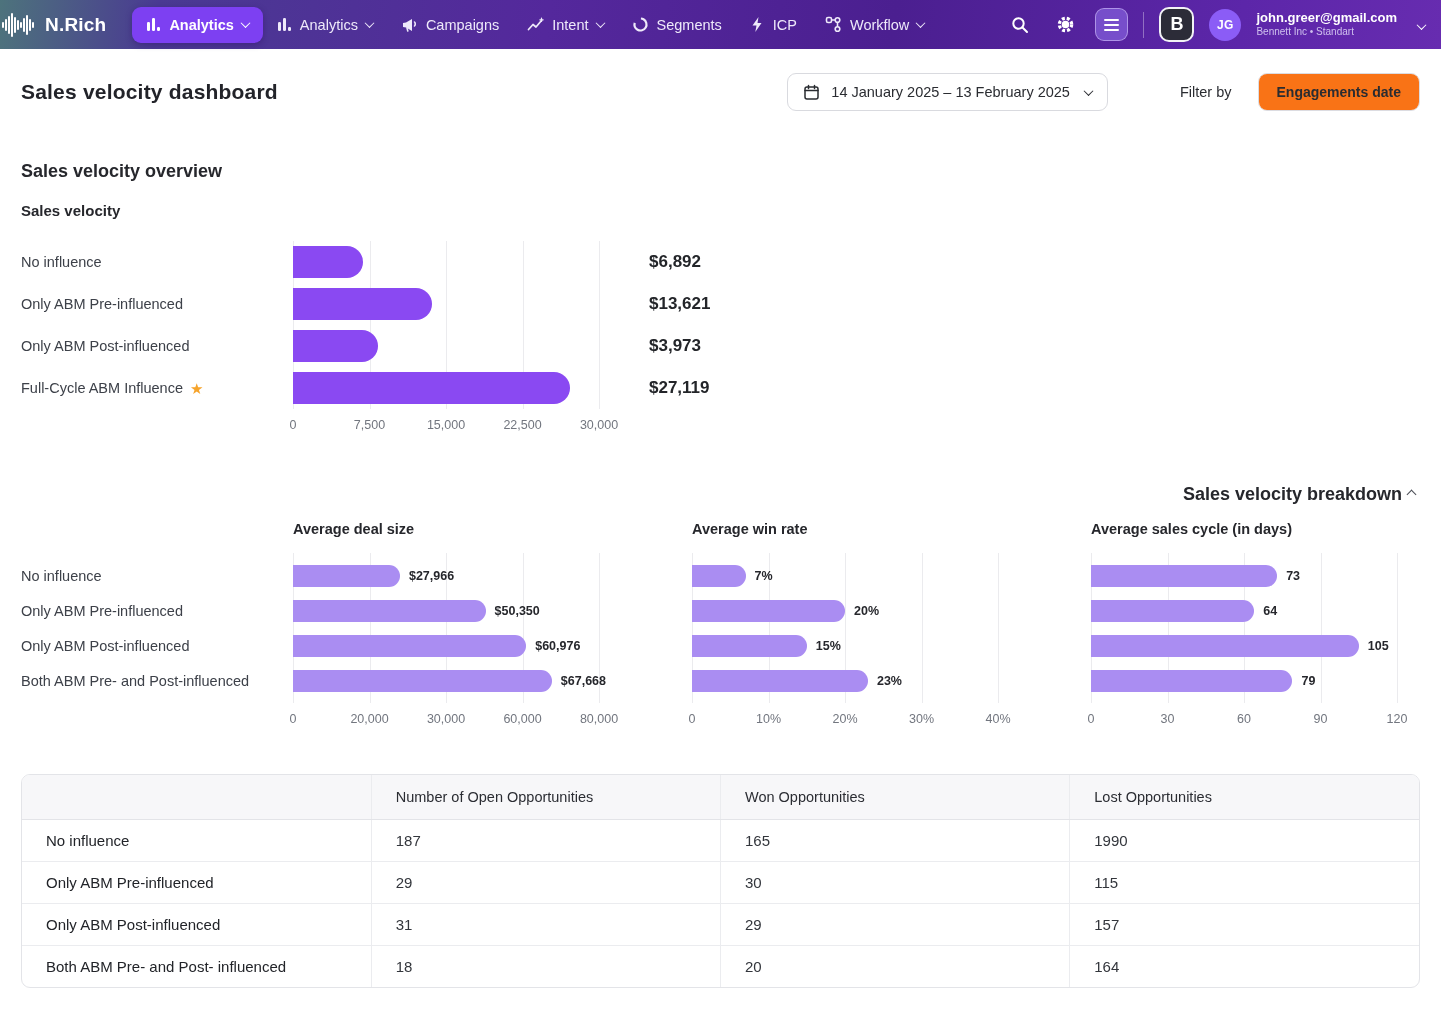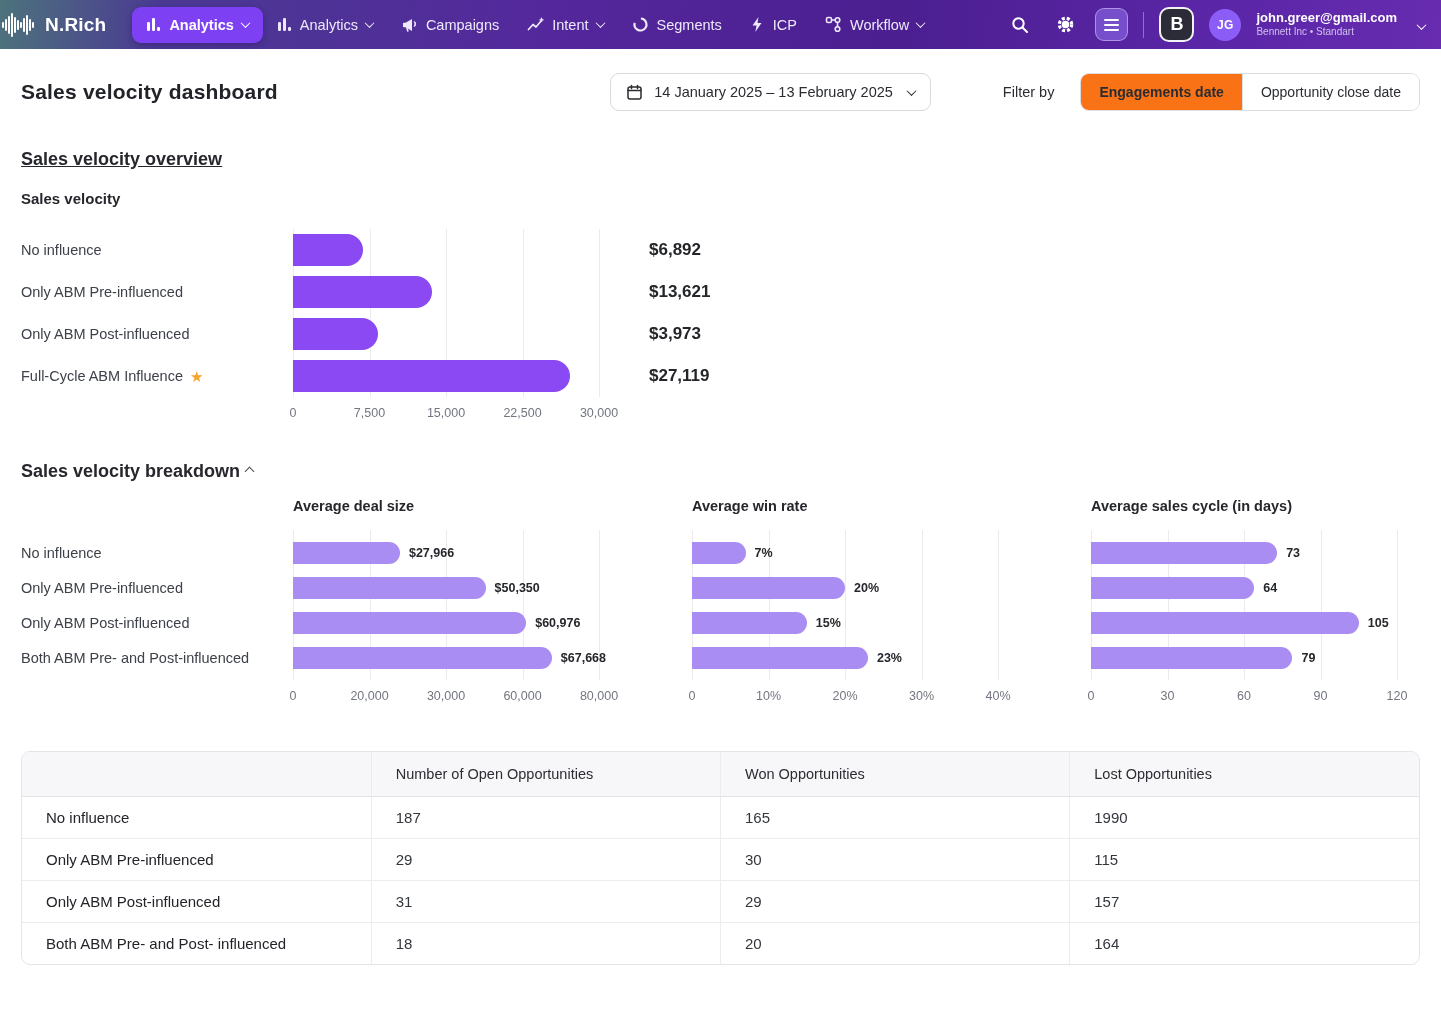--- a/index.html
+++ b/index.html
@@ -33,40 +33,40 @@
   .header-controls { display:flex; align-items:center; gap:26px; }
   .date-btn { display:flex; align-items:center; gap:11px; height:38px; padding:0 15px; border:1px solid #d9dadf; border-radius:9px; background:#fff; font-size:14.5px; color:#2a2c31; cursor:pointer; }
   .date-btn .chev { color:#2a2c31; margin-left:4px; }
   .filter-label { font-size:14.5px; color:#2a2c31;padding-left:46px; }
   .segmented { display:flex; height:38px; border:1px solid #dcdce1; border-radius:9px; overflow:hidden; }
   .seg-btn { display:flex; align-items:center; padding:0 18px; font-size:14px; background:#fff; color:#2a2c31; border:none; cursor:pointer; font-family:inherit; }
   .seg-btn.active { background:#f97316; font-weight:700; }
   .seg-btn + .seg-btn { border-left:1px solid #dcdce1; }
 
   .section-title { font-size:18px; font-weight:700; color:#26272c; }
-  .ov-section-title { margin-top:38px;text-decoration:underline; }
+  .ov-section-title { margin-top:50px; }
   .chart-subtitle { margin-top:20px; font-size:15px; font-weight:700; color:#26272c; }
 
   
   .ov { display:flex; margin-top:22px; }
   .ov-labels { width:272px; }
   .ov-label-row { height:42px; display:flex; align-items:center; gap:7px; font-size:14.5px; color:#3d4149; }
   .ov-plotwrap { width:306px; }
   .ov-plot { position:relative; height:168px; }
   .gridline { position:absolute; top:0; bottom:0; width:1px; background:#ebebee; }
   .ov-bar-row { height:42px; display:flex; align-items:center; position:relative; }
   .bar-primary { height:32px; background:#8a49f2; border-radius:0 16px 16px 0; }
   .axis { position:relative; height:16px; margin-top:9px; font-size:12.5px; color:#72767f; }
   .tick { position:absolute; transform:translateX(-50%); white-space:nowrap; }
   .ov-values { margin-left:50px; }
   .ov-value-row { height:42px; display:flex; align-items:center; font-size:17px; font-weight:700; color:#232529; }
   .star { color:#f6a42c; font-size:15px; line-height:1; }
 
   
-  .bd-header { display:flex; align-items:center; gap:0; margin-top:39px; }
+  .bd-header { display:flex; align-items:center; gap:0; margin-top:50px;justify-content:flex-end; }
   .collapse-btn { color:#4a4d55; display:grid; place-items:center; width:18px; height:18px; cursor:pointer; }
   .bd { display:flex; margin-top:16px; }
   .bd-labels { width:272px; padding-top:37px; }
   .bd-label-row { height:35px; display:flex; align-items:center; font-size:14.5px; color:#3d4149; }
   .bd-chart { width:399px; }
   .bd-chart:last-child { width:auto; }
   .bd-title { height:32px; font-size:14.5px; font-weight:700; color:#26272c; }
   .bd-plot { position:relative; width:306px; padding:5px 0; }
   .bd-bar-row { height:35px; display:flex; align-items:center; position:relative; }
   .bar-secondary { height:22px; background:#aa8df2; border-radius:0 11px 11px 0; flex-shrink:0; }
@@ -224,21 +224,20 @@
             <rect x="2" y="3" width="13" height="12" rx="2"></rect>
             <path d="M2 6.5h13M5.5 1.5v3M11.5 1.5v3"></path>
           </svg>
         </span>
         <span>14 January 2025 – 13 February 2025</span>
         <span class="chev chev-down"></span>
       </button>
       <span class="filter-label">Filter by</span>
       <div class="segmented">
         <button class="seg-btn active">Engagements date</button>
-        <button class="seg-btn">Opportunity close date</button>
       </div>
     </div>
   </div>
 
   <h2 class="section-title ov-section-title">Sales velocity overview</h2>
   <h3 class="chart-subtitle">Sales velocity</h3>
 
   <div class="ov">
     <div class="ov-labels">
       <div class="ov-label-row">

